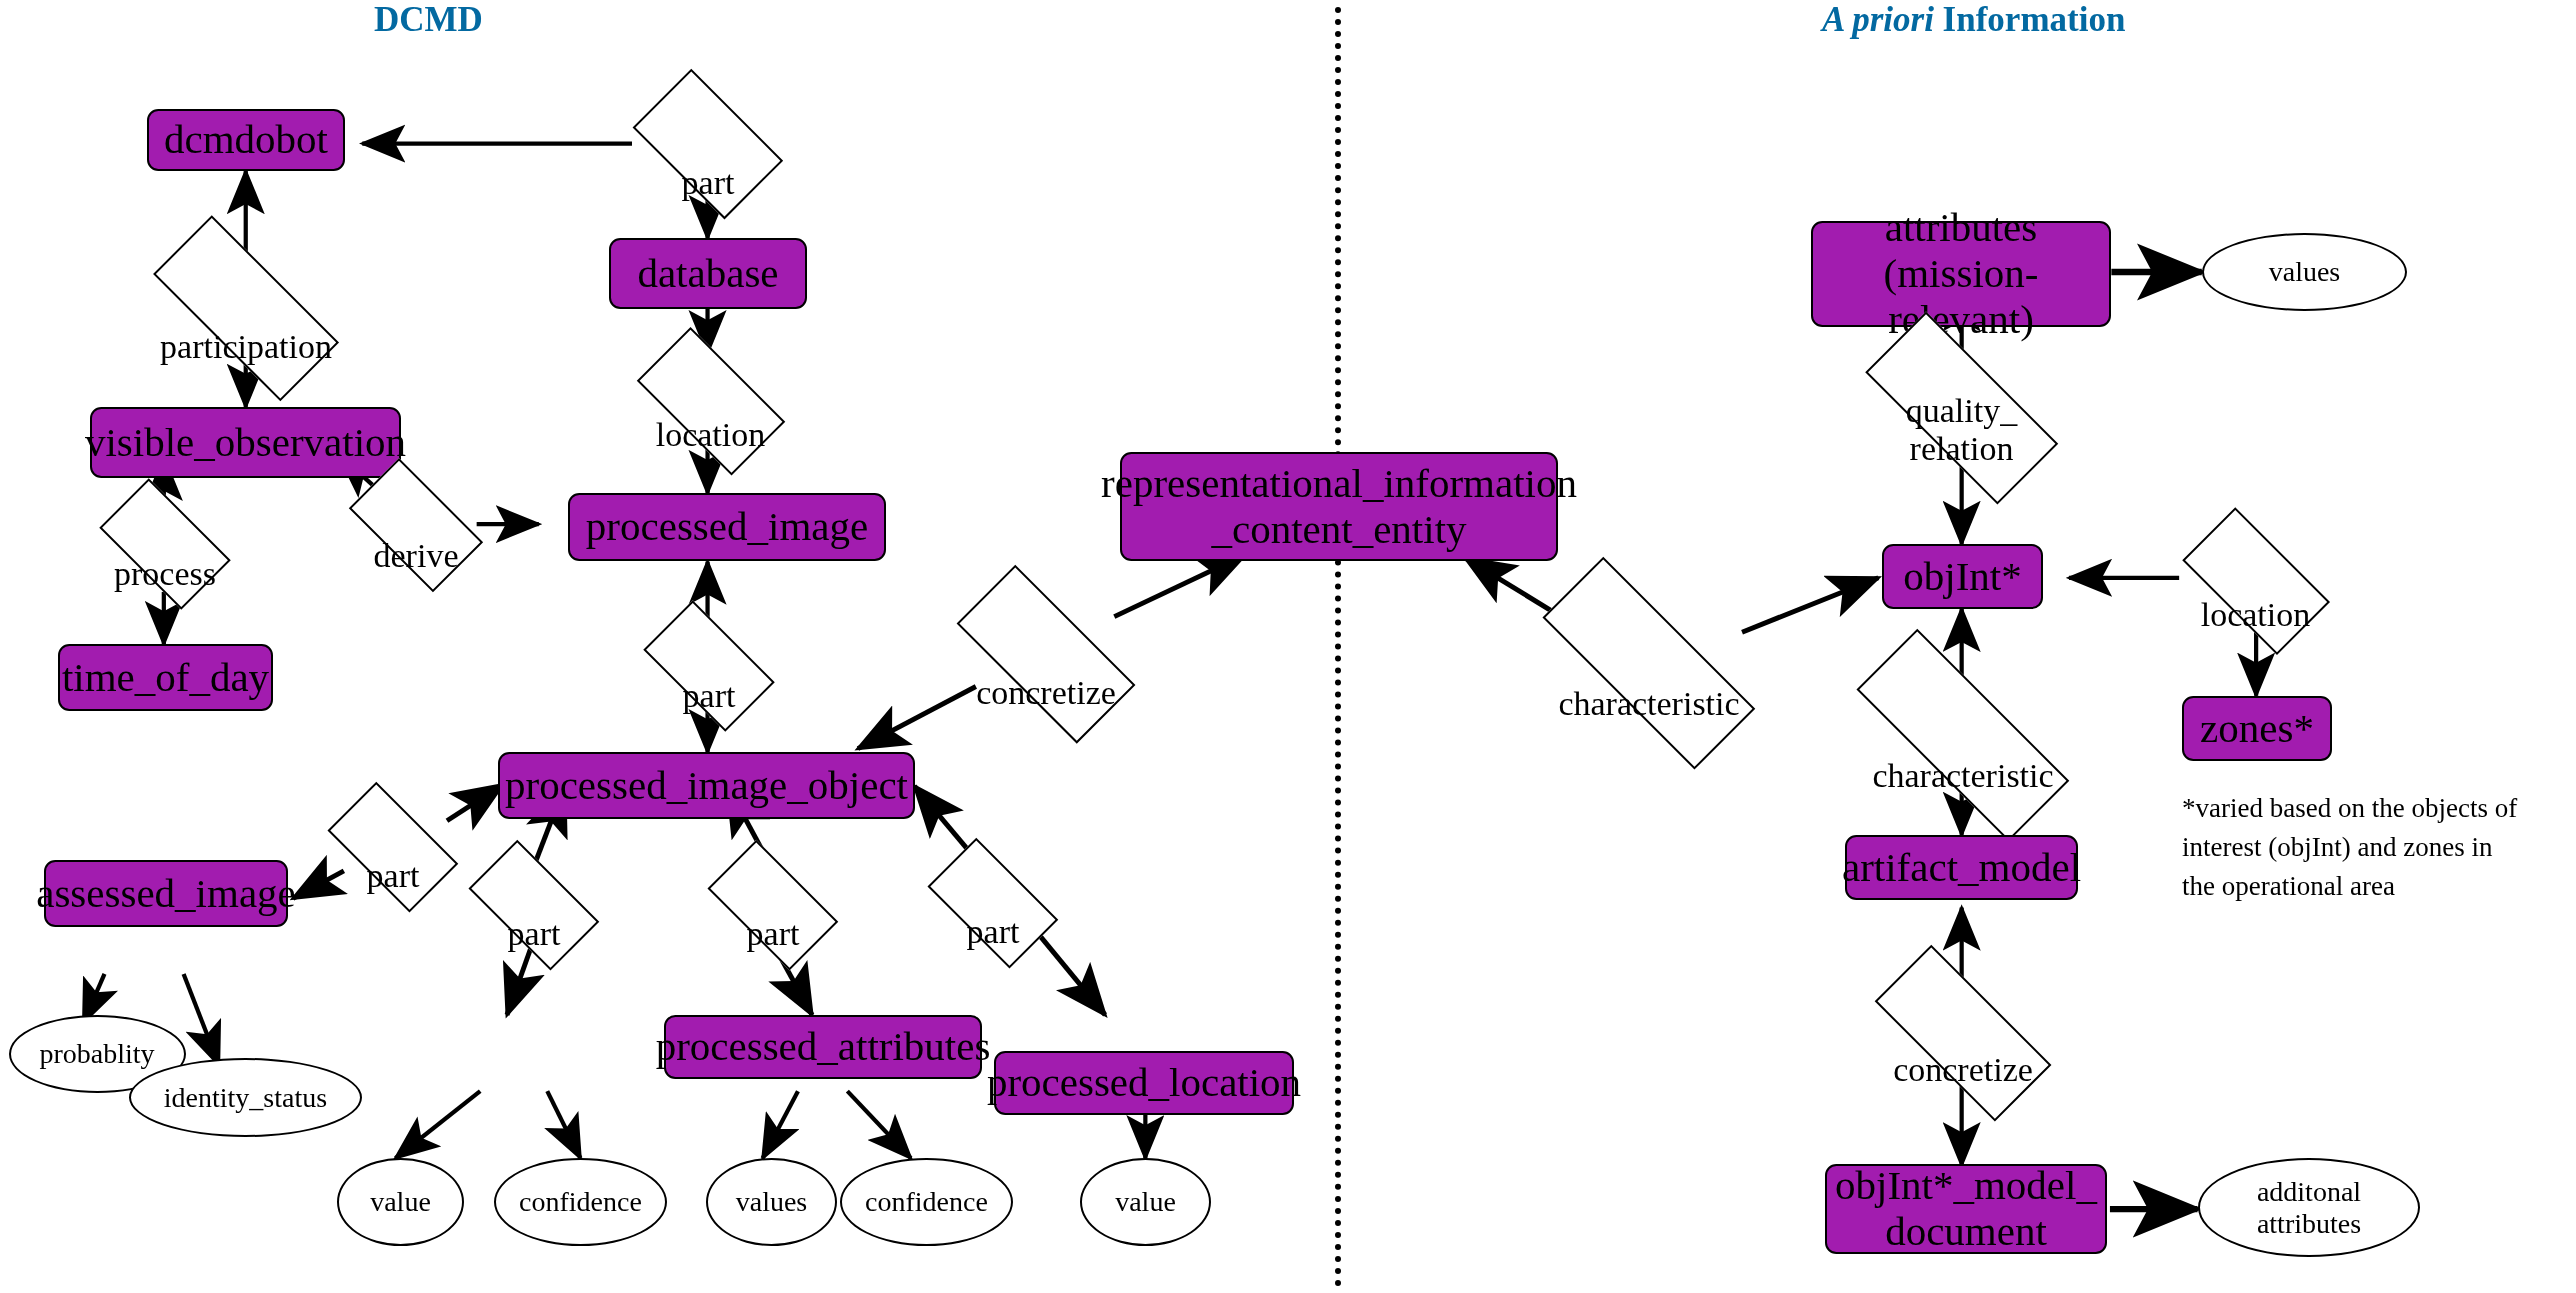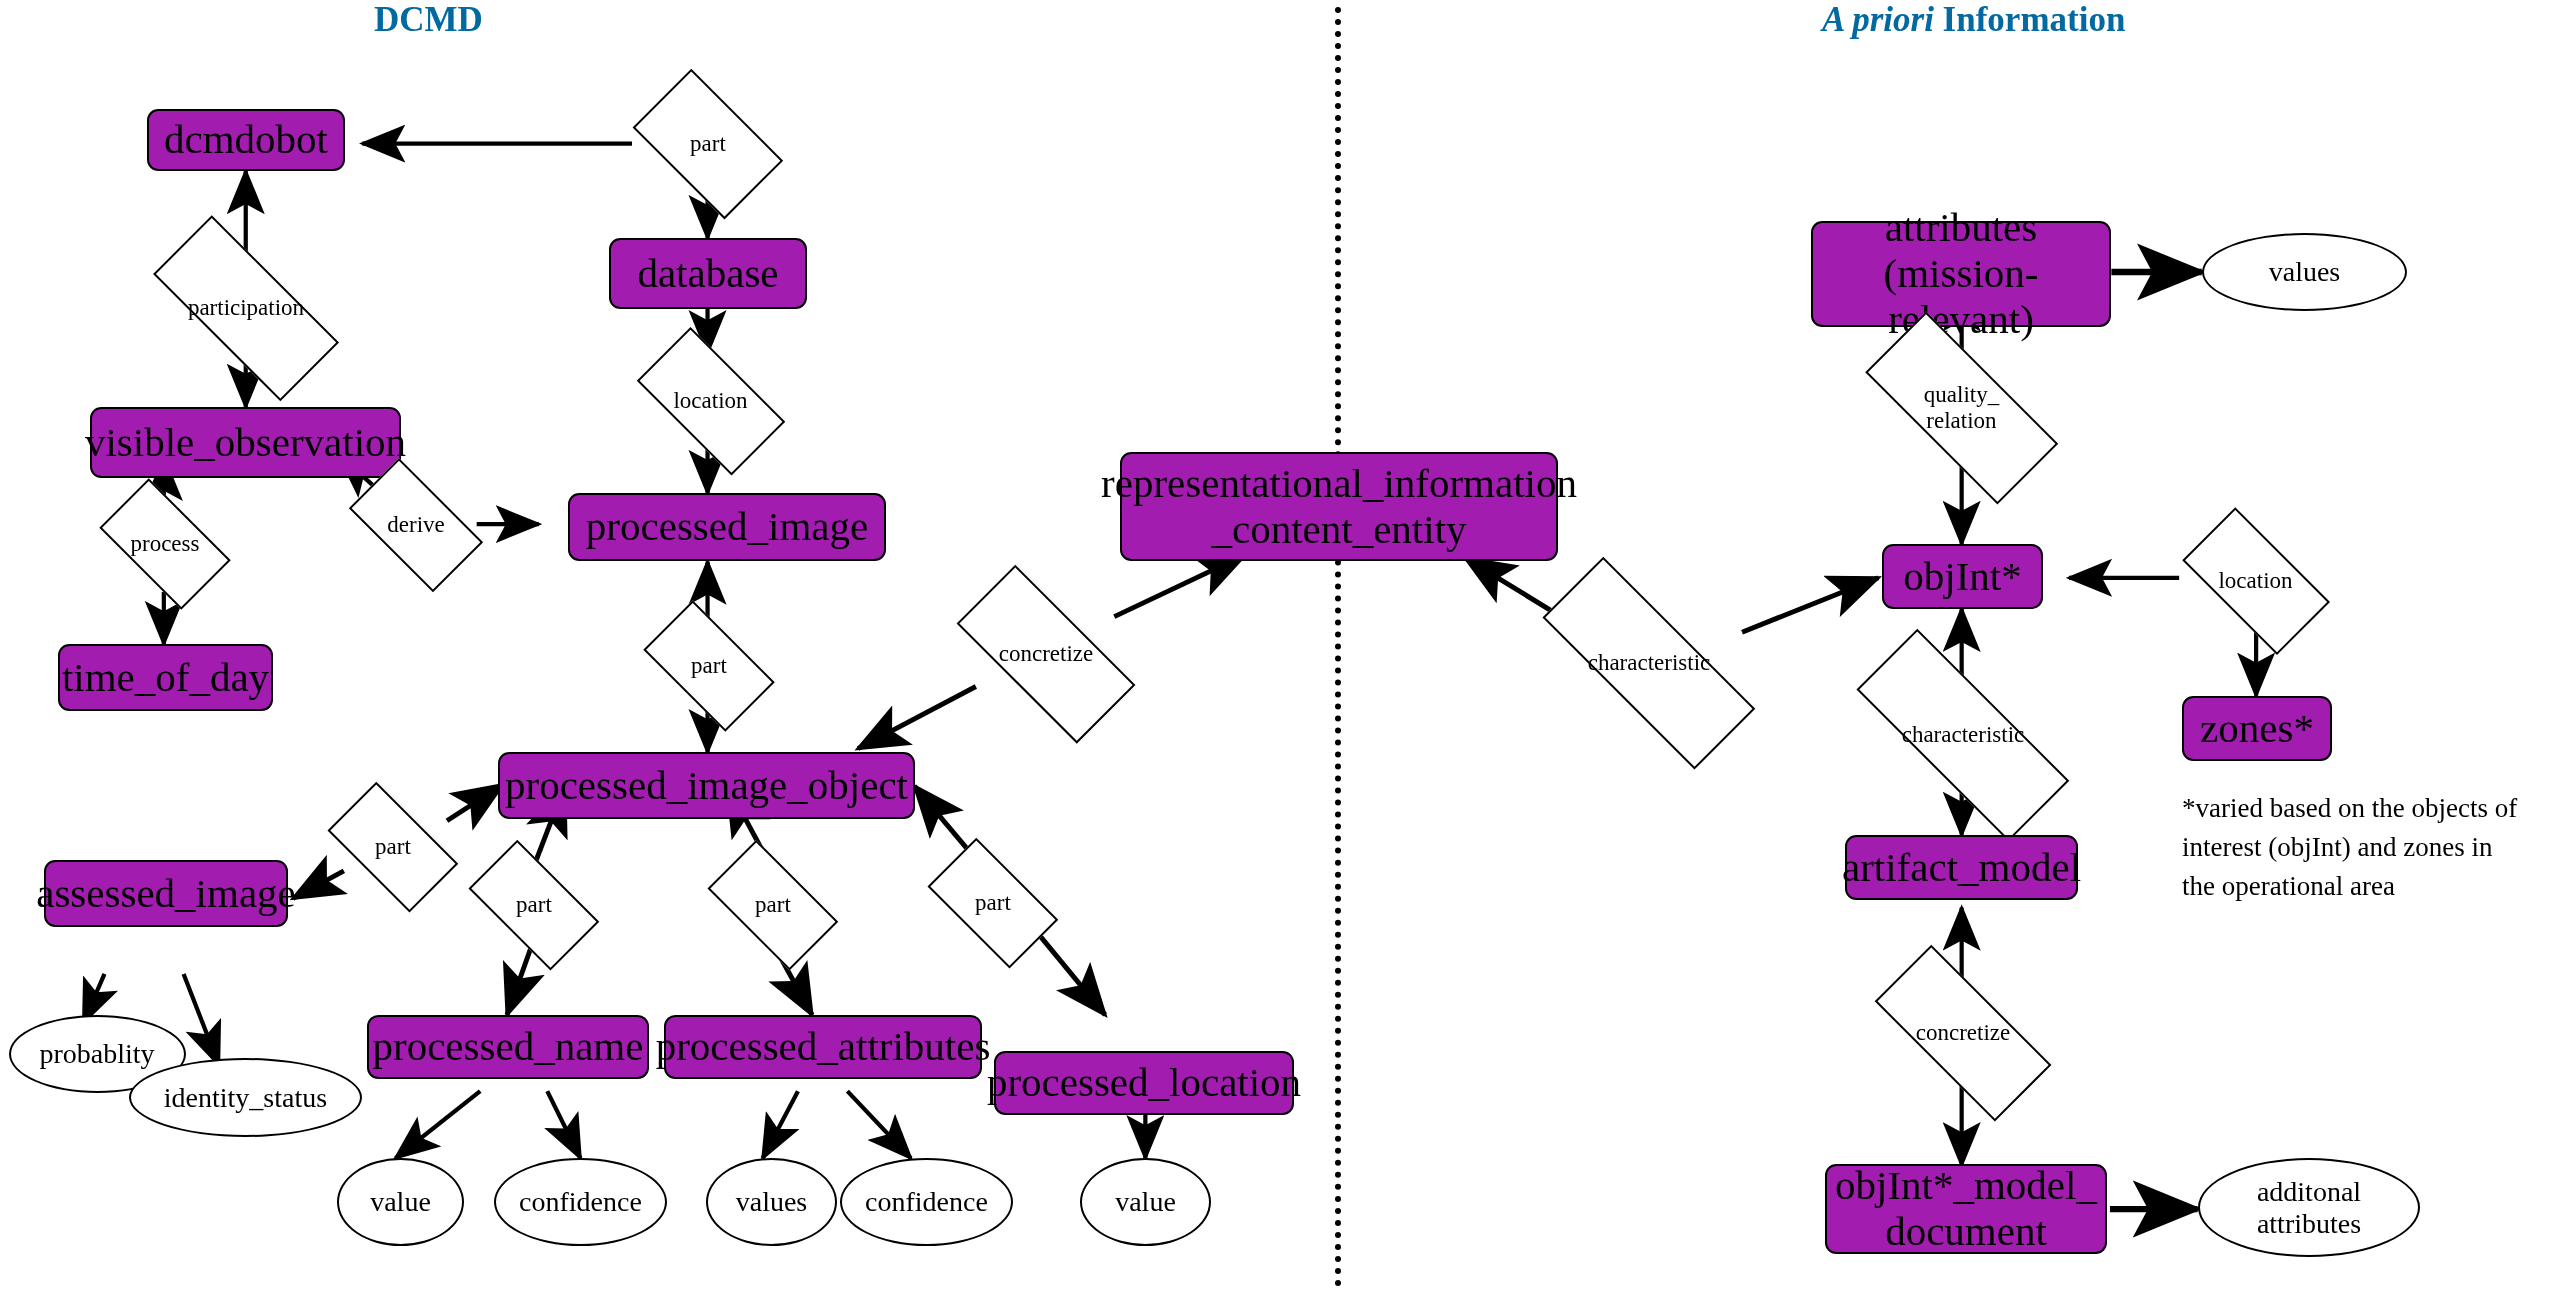--- a/index.html
+++ b/index.html
@@ -45,21 +45,22 @@
   
   .attr {
     border: 2.8px solid #000000;
     border-radius: 50%;
     background: #ffffff;
     font-size: 28px;
   }
   
   .rel {
     background: transparent;
-    font-size: 23px;
+    font-size: 34px;
+    align-items: flex-end;
   }
   .rel .diamond-shape {
     position: absolute;
     left: 50%;
     top: 50%;
     width: 70.7%;
     height: 70.7%;
     transform: translate(-50%, -50%) rotate(45deg);
     border: 2.1px solid #000000;
     background: #ffffff;
@@ -262,21 +263,20 @@
   <div class="node rel" style="left:691px; top:856px; width:164px; height:97px;">
     <span class="diamond-shape"></span>
     <span class="rel-label">part</span>
   </div>
 
   <div class="node rel" style="left:911px; top:854px; width:164px; height:97px;">
     <span class="diamond-shape"></span>
     <span class="rel-label">part</span>
   </div>
 
-  <div class="node entity" style="left:367px; top:1015px; width:282px; height:64px;">processed_name</div>
 
   <div class="node entity" style="left:664px; top:1015px; width:318px; height:64px;">processed_attributes</div>
 
   <div class="node entity" style="left:994px; top:1051px; width:300px; height:64px;">processed_location</div>
 
   <div class="node attr" style="left:337px; top:1158px; width:127px; height:88px;">value</div>
 
   <div class="node attr" style="left:494px; top:1158px; width:173px; height:88px;">confidence</div>
 
   <div class="node attr" style="left:706px; top:1158px; width:131px; height:88px;">values</div>

